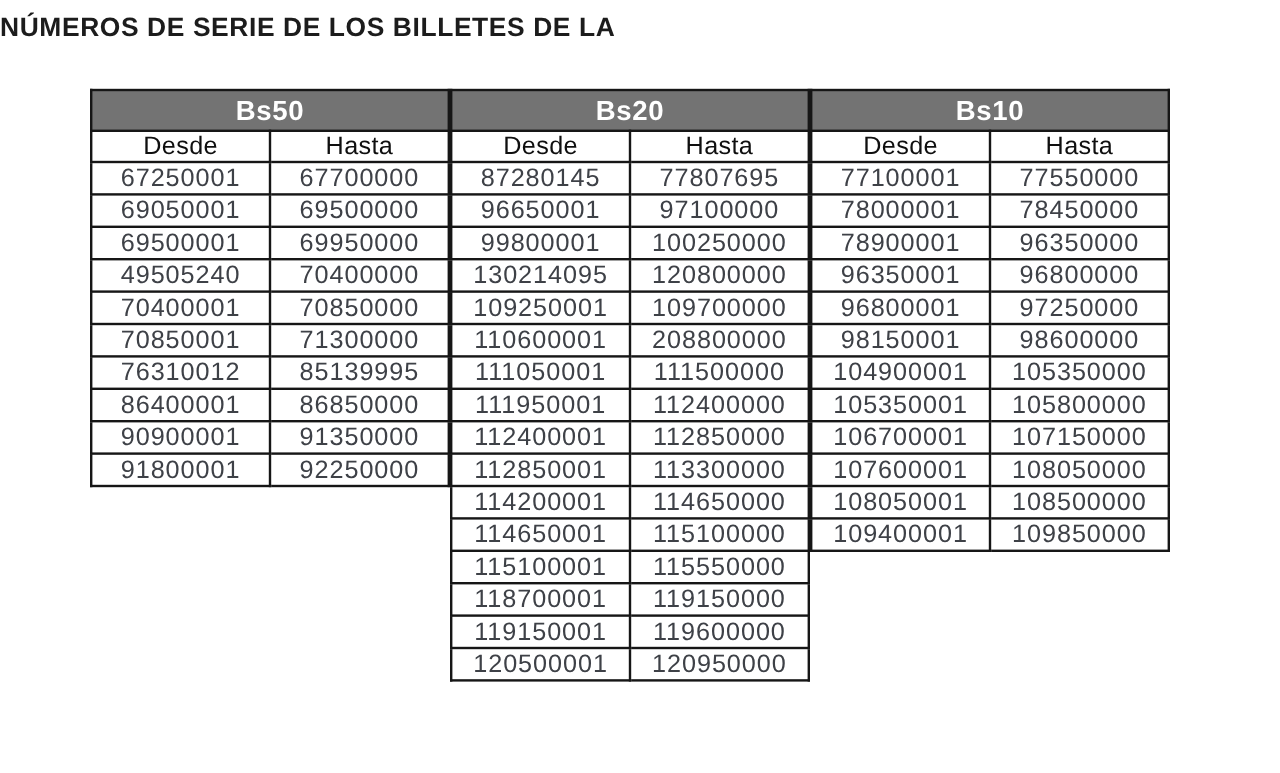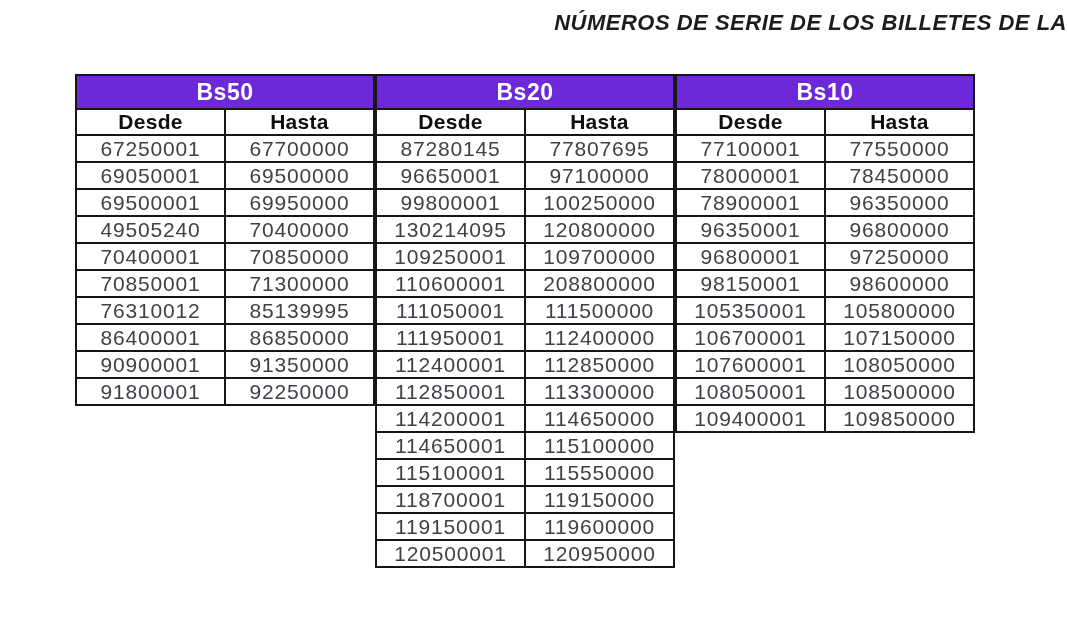--- a/index.html
+++ b/index.html
@@ -7,27 +7,26 @@
     margin: 0; padding: 0;
     width: 1067px; height: 644px;
     background: #ffffff;
     font-family: "Liberation Sans", sans-serif;
     overflow: hidden;
   }
   .page { width: 1067px; height: 644px; position: relative; }
 
   .page-title {
     margin: 6px 0 0 0;
-    text-align: right;
+    text-align: left;
     font-weight: bold;
     font-size: 22px;
     line-height: 33px;
     letter-spacing: 0.5px;
     color: #1c1c1c;
-    font-style: italic;
   }
 
   .tables-row {
     display: flex;
     align-items: flex-start;
     margin: 35px 0 0 75px;
   }
 
   table.bs-table {
     border-collapse: collapse;
@@ -36,33 +35,33 @@
   .bs-table th, .bs-table td {
     border: 2px solid #161616;
     text-align: center;
     vertical-align: middle;
     padding: 0;
     overflow: hidden;
     white-space: nowrap;
   }
   th.group-header {
     height: 34px;
-    background: #6d28d9;
+    background: #737373;
     color: #ffffff;
     font-size: 23px;
     font-weight: bold;
     letter-spacing: 0.5px;
   }
   th.col-header {
     height: 26px;
     width: 149px;
     background: #ffffff;
     color: #0f0f0f;
     font-size: 21px;
-    font-weight: bold;
+    font-weight: normal;
     letter-spacing: 0.3px;
     text-align: center;
   }
   td.serial-cell {
     height: 27px;
     background: #ffffff;
     color: #3e4147;
     font-size: 21px;
     font-weight: normal;
     letter-spacing: 0.8px;
@@ -239,20 +238,24 @@
           </tr>
           <tr>
             <td class="serial-cell">96800001</td>
             <td class="serial-cell">97250000</td>
           </tr>
           <tr>
             <td class="serial-cell">98150001</td>
             <td class="serial-cell">98600000</td>
           </tr>
           <tr>
+            <td class="serial-cell">104900001</td>
+            <td class="serial-cell">105350000</td>
+          </tr>
+          <tr>
             <td class="serial-cell">105350001</td>
             <td class="serial-cell">105800000</td>
           </tr>
           <tr>
             <td class="serial-cell">106700001</td>
             <td class="serial-cell">107150000</td>
           </tr>
           <tr>
             <td class="serial-cell">107600001</td>
             <td class="serial-cell">108050000</td>

